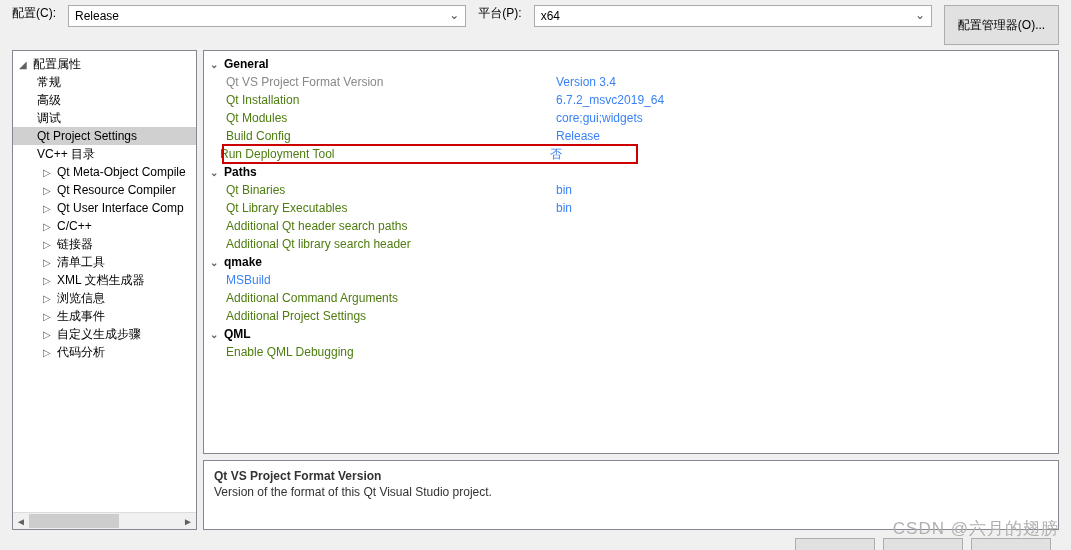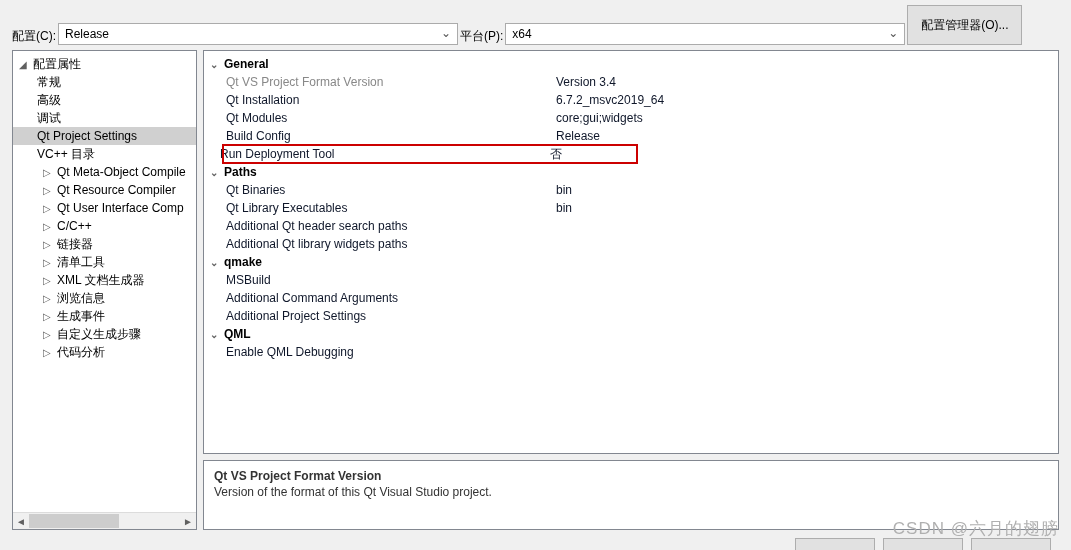--- a/index.html
+++ b/index.html
@@ -1,17 +1,17 @@
 <!DOCTYPE html>
 <html><head>
 <meta charset="utf-8">
 <style>
 * { box-sizing: border-box; margin: 0; padding: 0; font-family: "Microsoft YaHei", "Segoe UI", sans-serif; font-size: 12px; }
 body { background: #f0f0f0; width: 1071px; height: 550px; overflow: hidden; }
-.topbar { display: flex; align-items: flex-end; padding: 5px 12px; gap: 2px; }
+.topbar { display: flex; align-items: flex-start; padding: 5px 12px; gap: 12px; }
 .topbar label { color: #000; }
 .dropdown { background: #fff; border: 1px solid #ababab; height: 22px; display: flex; align-items: center; padding: 0 6px; position: relative; }
 .dropdown::after { content: "⌄"; position: absolute; right: 6px; top: 2px; color: #555; font-size: 12px; }
 .config-dd { flex: 1; max-width: 400px; }
 .platform-dd { flex: 1; max-width: 400px; }
 .btn { background: #e1e1e1; border: 1px solid #adadad; height: 40px; padding: 0 12px; display: flex; align-items: center; }
 .mgr-btn { min-width: 115px; justify-content: center; }
 .main { display: flex; height: 480px; padding: 0 12px; gap: 6px; }
 .tree-panel { width: 185px; border: 1px solid #828790; background: #fff; overflow: hidden; display: flex; flex-direction: column; }
 .tree { flex: 1; overflow: auto; padding: 4px 0; }
@@ -22,23 +22,23 @@
 .twisty { width: 12px; font-size: 10px; color: #606060; display: inline-block; margin-right: 2px; }
 .hscroll { height: 17px; border-top: 1px solid #dcdcdc; background: #f0f0f0; position: relative; }
 .hscroll .thumb { position: absolute; left: 16px; width: 90px; top: 1px; bottom: 1px; background: #cdcdcd; }
 .hscroll .arrow { position: absolute; width: 16px; top: 0; bottom: 0; display:flex; align-items:center; justify-content:center; color:#606060; font-size:10px;}
 .hscroll .la { left:0; } .hscroll .ra { right:0; }
 .right-panel { flex: 1; display: flex; flex-direction: column; gap: 6px; }
 .grid-panel { flex: 1; border: 1px solid #828790; background: #fff; overflow: auto; padding: 4px 0; }
 .group-header { display: flex; align-items: center; font-weight: bold; padding: 2px 6px 2px 6px; }
 .group-header .twisty { color: #606060; }
 .row { display: flex; align-items: center; height: 18px; padding-left: 22px; }
-.row .label { width: 330px; color: #0f172a; }
+.row .label { width: 330px; color: #4d7c0f; }
 .row.disabled .label { color: #888; }
-.row .value { color: #0f172a; }
+.row .value { color: #3b82f6; }
 .row .value.bold { font-weight: normal; }
 .row.highlighted { position: relative; padding-left: 16px; }
 .row.highlighted::after { content:""; position: absolute; left: 18px; right: 420px; top: -1px; bottom: -1px; border: 2px solid #cc0000; pointer-events: none; }
 .desc-panel { border: 1px solid #828790; background: #fff; padding: 8px 10px 18px 10px; height: 70px; }
 .desc-title { font-weight: bold; color: #333; margin-bottom: 2px; }
 .desc-text { color: #333; }
 .footer { display: flex; justify-content: flex-end; align-items: center; gap: 8px; padding: 8px 20px; }
 .footer .btn { width: 80px; justify-content: center; }
 .watermark { position: absolute; right: 12px; bottom: 10px; color: #b0b0b0; font-size: 17px; letter-spacing: 1px; pointer-events: none; }
 </style>
@@ -171,21 +171,21 @@
         </div>
         <div class="row">
           <div class="label">Qt Library Executables</div>
           <div class="value">bin</div>
         </div>
         <div class="row">
           <div class="label">Additional Qt header search paths</div>
           <div class="value"></div>
         </div>
         <div class="row">
-          <div class="label">Additional Qt library widgets paths</div>
+          <div class="label">Additional Qt library search header</div>
           <div class="value"></div>
         </div>
         <div class="group-header">
           <span class="twisty">⌄</span>
           <span>qmake</span>
         </div>
         <div class="row">
           <div class="value">MSBuild</div>
         </div>
         <div class="row">

